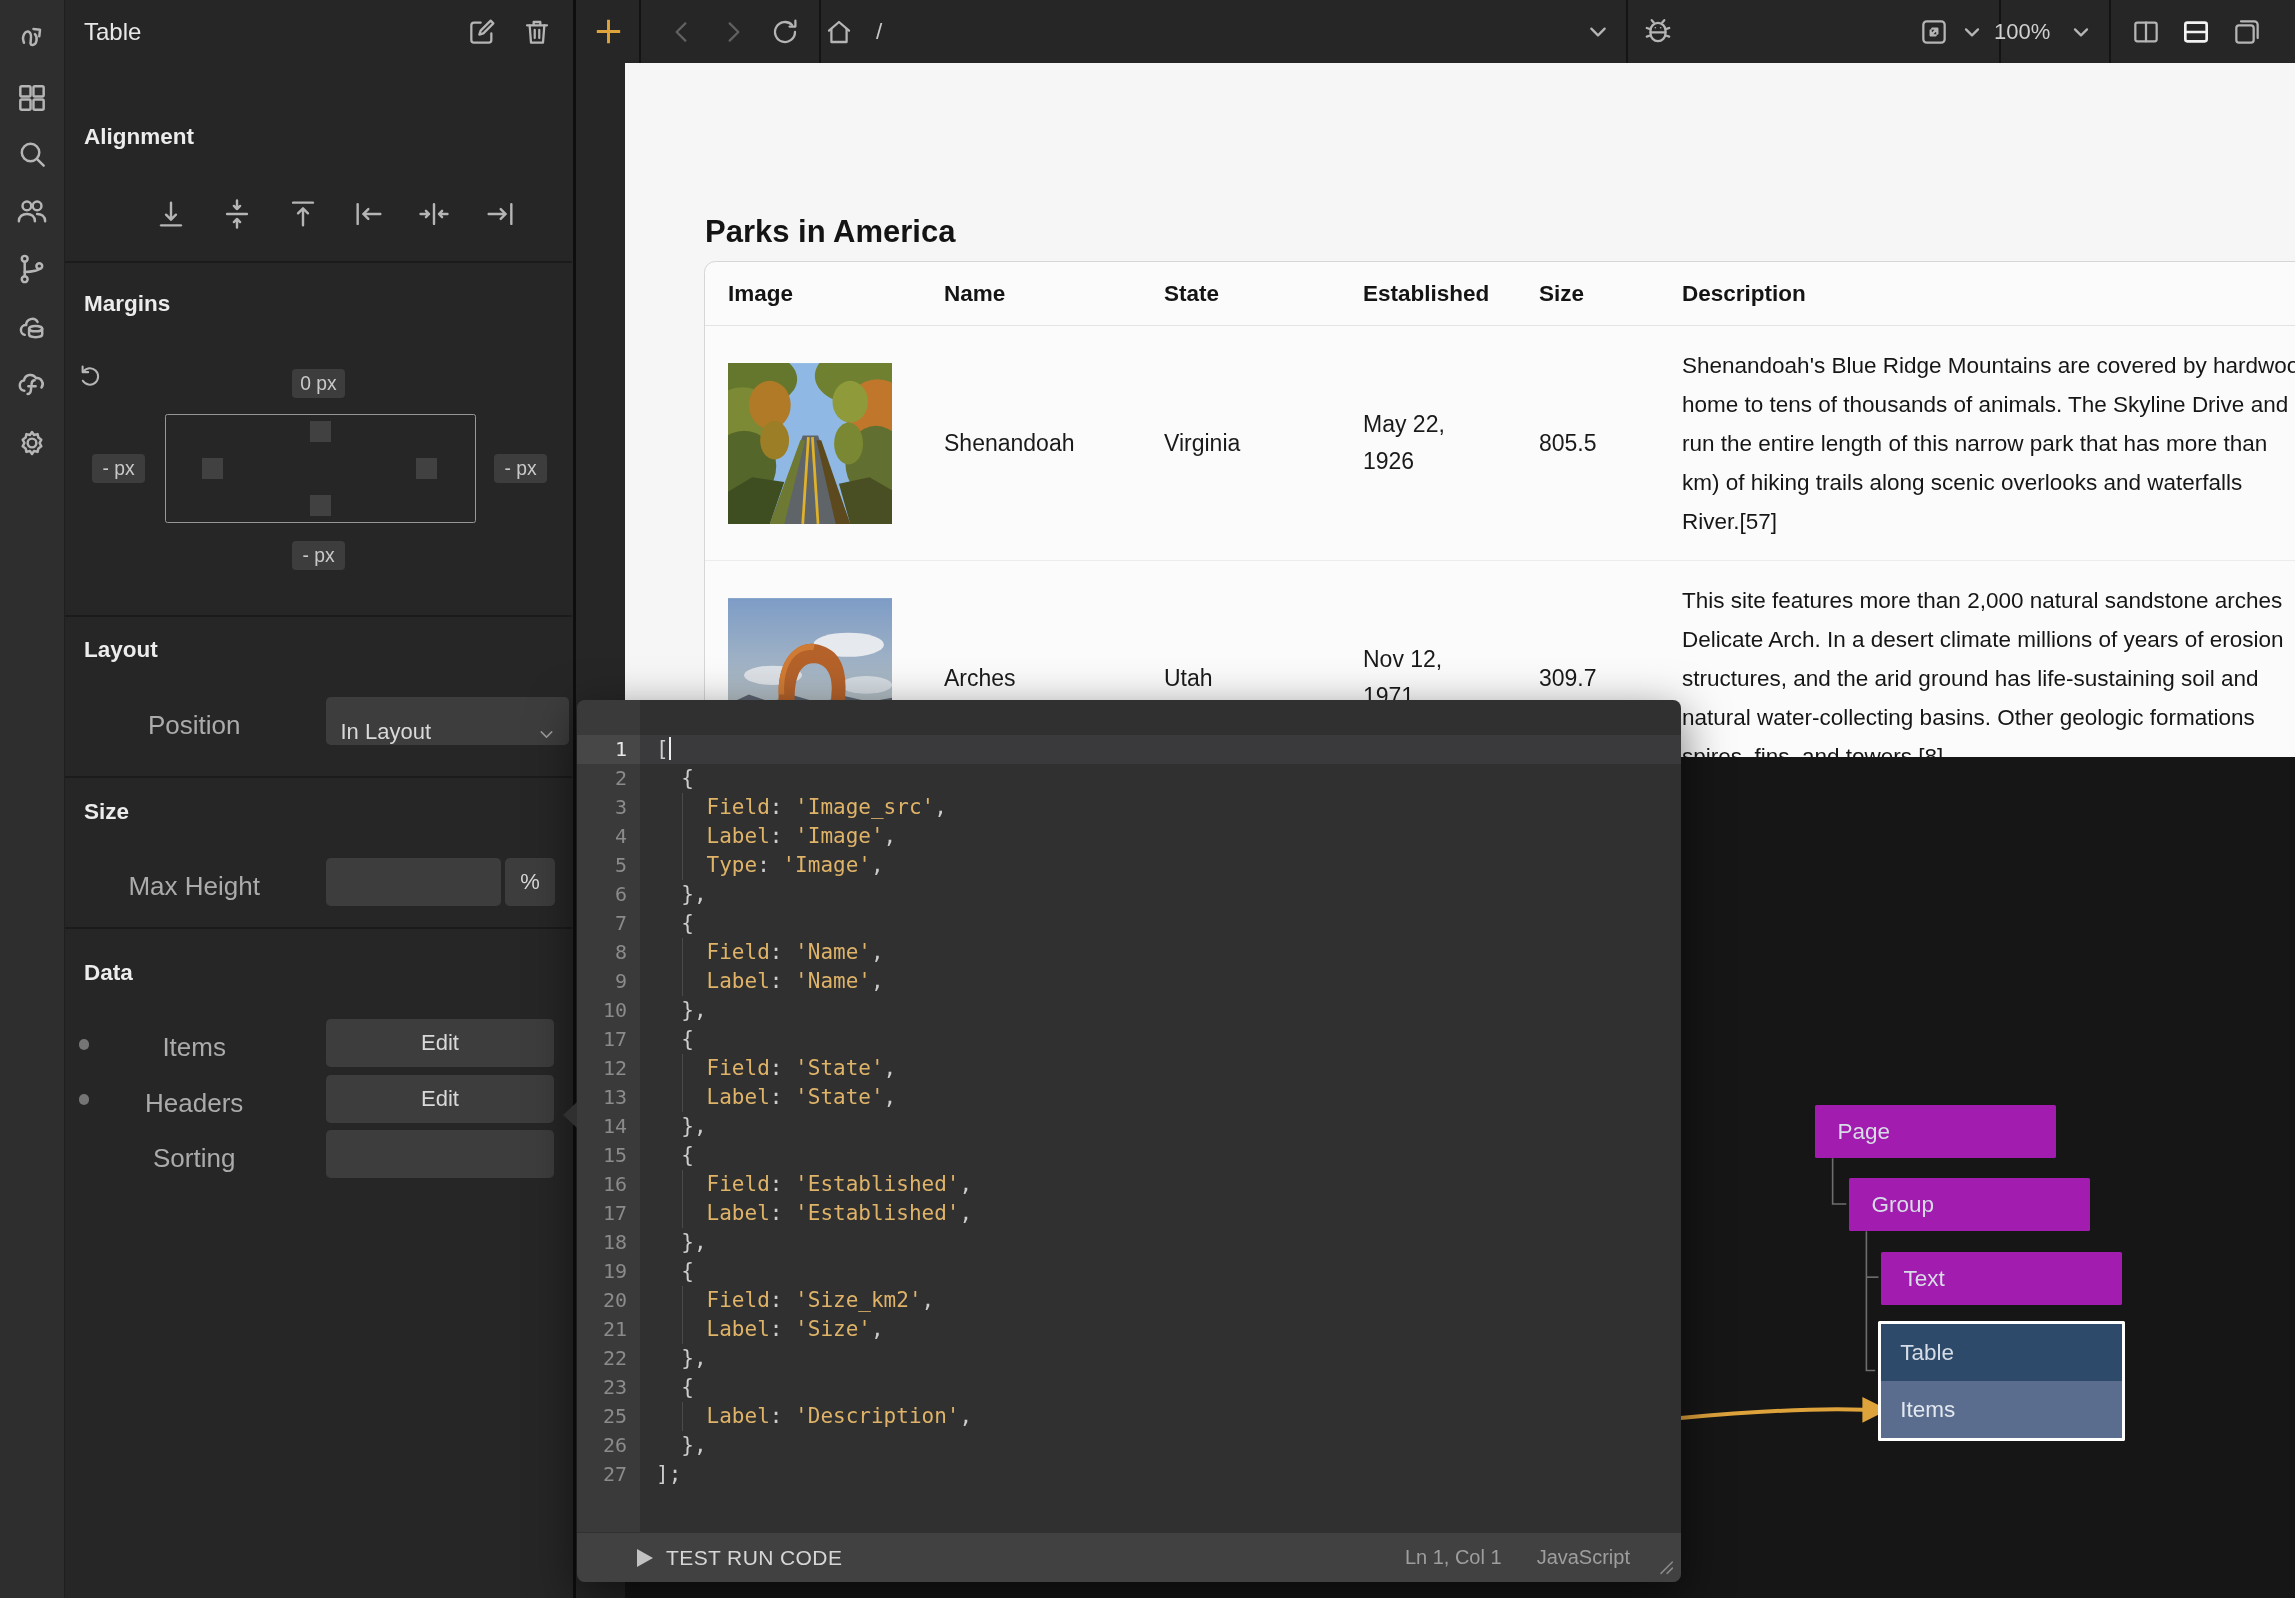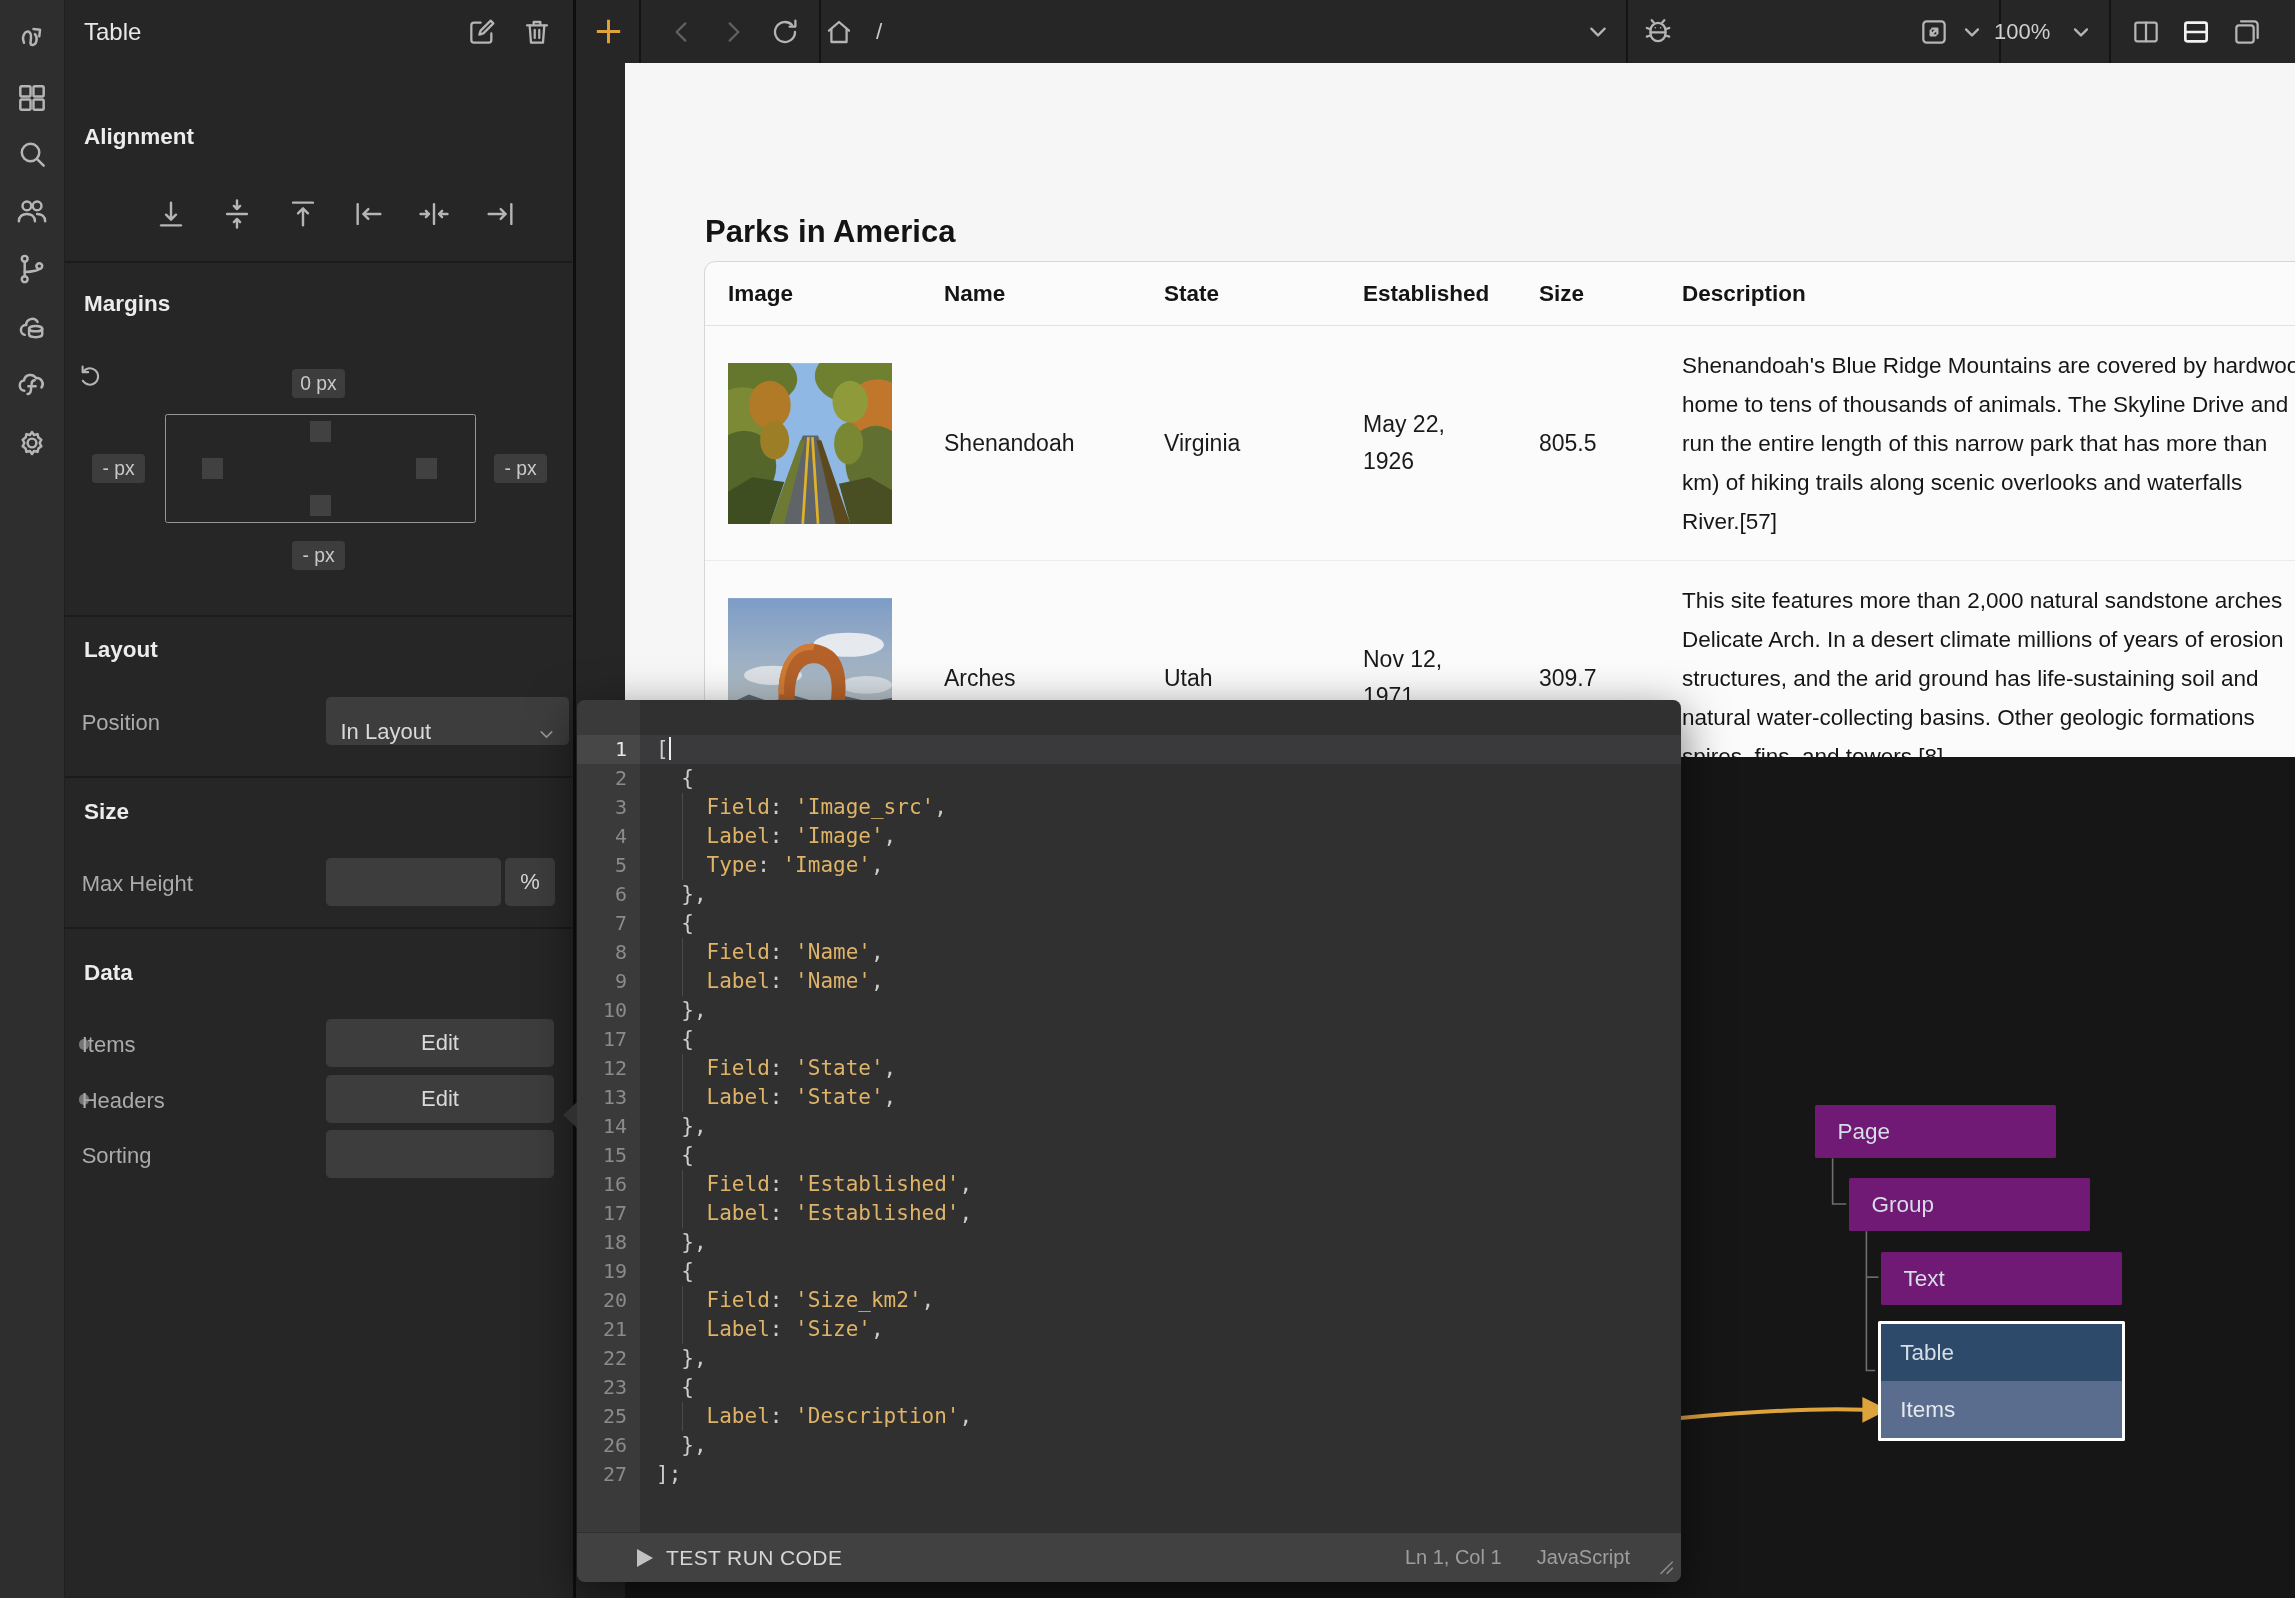--- a/index.html
+++ b/index.html
@@ -20,21 +20,21 @@
   .ph-ic{position:absolute;top:50%;transform:translate(-50%,-50%);width:32px;height:32px;}
   .tbicon{position:absolute;top:50%;transform:translate(-50%,-50%);width:32px;height:32px;}
   .plus{position:absolute;left:512px;top:0;width:64px;height:63px;display:flex;align-items:center;justify-content:center;cursor:pointer;}
   .slash{position:absolute;left:812px;top:50%;transform:translateY(-50%);font-size:22.5px;color:#c9c9c9;}
   .zoomlabel{position:absolute;left:1930px;top:50%;transform:translateY(-50%);font-size:22px;color:#cfcfcf;}
 
   
   .inspector{position:absolute;left:64px;top:63px;width:561px;height:1536px;background:#262626;z-index:21;}
   .sec-div{position:absolute;left:0;width:508px;height:1.6px;background:#1b1b1b;}
   .sec-h{position:absolute;left:20px;font-size:22.5px;font-weight:700;color:#ececec;}
-  .ins-label{position:absolute;font-size:22px;color:#ababab;text-align:left;width:225px;left:17.7px;}
+  .ins-label{position:absolute;font-size:26px;color:#ababab;text-align:center;width:225px;left:17.7px;}
   .ctrl{position:absolute;background:#3d3d3d;border-radius:4.8px;color:#d9d9d9;font-size:22px;}
   .btn{display:flex;align-items:center;justify-content:center;cursor:pointer;}
   .dd{display:flex;align-items:flex-end;padding-left:14.5px;cursor:pointer;}
   .dd .chev{position:absolute;right:11.3px;width:21px;height:21px;}
   .al-ic{position:absolute;top:134px;transform:translate(-50%,0);width:34px;height:34px;cursor:pointer;}
   .m-box{position:absolute;left:101px;top:351px;width:309px;height:107px;border:1.6px solid #979797;border-radius:2.4px;}
   .m-handle{position:absolute;width:21px;height:21px;background:#414141;}
   .m-input{position:absolute;background:#3d3d3d;border-radius:4px;color:#c9c9c9;font-size:19.3px;
            display:flex;align-items:center;justify-content:center;}
   .dot{position:absolute;width:10.5px;height:10.5px;border-radius:50%;background:#757575;}
@@ -73,21 +73,21 @@
   .efooter{position:absolute;left:0;bottom:0;right:0;height:49px;background:#414141;border-radius:0 0 8px 8px;
            display:flex;align-items:center;}
   .run{display:flex;align-items:center;gap:13px;margin-left:34px;cursor:pointer;padding-left:26px;}
   .run .tri{width:0;height:0;border-left:16px solid #c2c2c2;border-top:9.7px solid transparent;border-bottom:9.7px solid transparent;}
   .run .rl{font-size:21px;color:#d6d6d6;letter-spacing:0.4px;}
   .estatus{margin-left:auto;display:flex;gap:35px;align-items:center;font-size:20px;color:#9e9e9e;margin-right:51px;}
   .grip{position:absolute;right:6.4px;bottom:6.4px;width:21px;height:21px;cursor:nwse-resize;}
 
   
   .connectors{position:absolute;left:0;top:0;width:2295px;height:1599px;z-index:28;pointer-events:none;}
-  .node{position:absolute;width:241px;height:53px;background:#701a75;color:#d7dde6;font-size:22.5px;
+  .node{position:absolute;width:241px;height:53px;background:#a21caf;color:#d7dde6;font-size:22.5px;
         display:flex;align-items:center;padding-left:22.5px;box-sizing:border-box;border-radius:1.6px;z-index:32;cursor:pointer;}
   .combo{position:absolute;left:1878px;top:1321px;border:3.2px solid #ffffff;z-index:32;border-radius:1.6px;}
   .half{width:241px;height:57px;color:#d7dde6;font-size:22.5px;display:flex;align-items:center;padding-left:19.3px;
         box-sizing:border-box;cursor:pointer;}
   .half.table{background:#2d4a6a;}
   .half.items{background:#5a6d8f;color:#e3e8ef;}
 </style>
 </head>
 <body>
 

